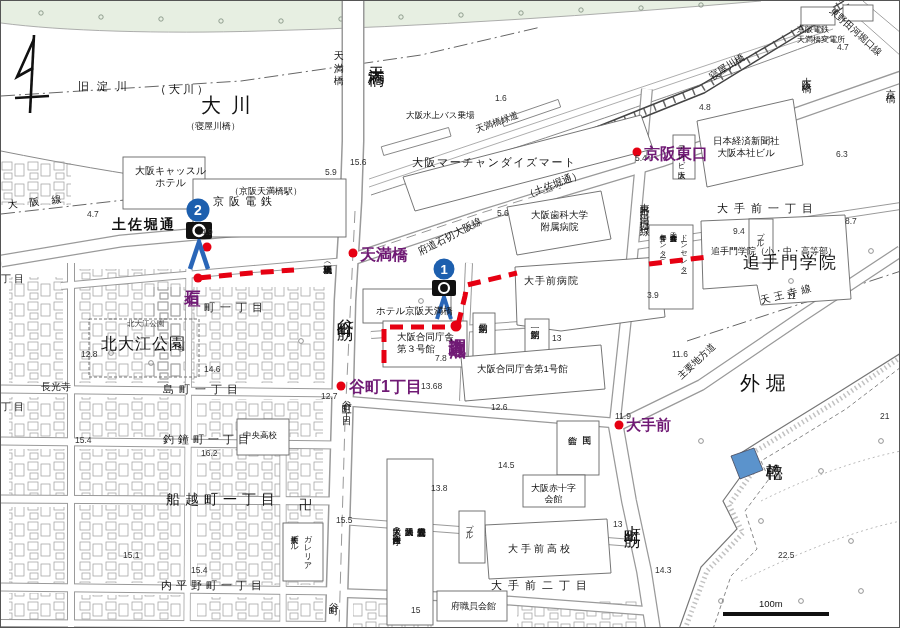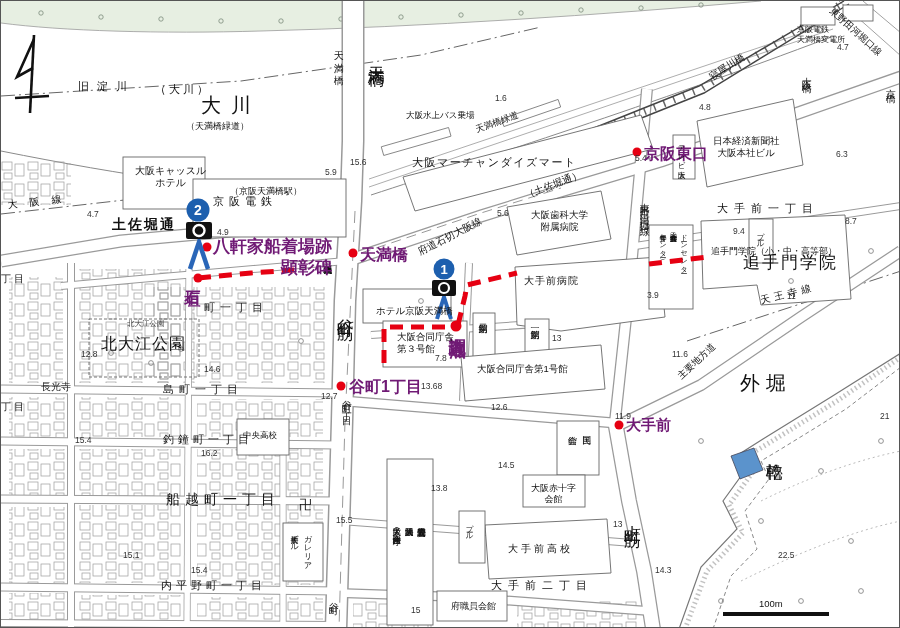--- a/index.html
+++ b/index.html
@@ -248,37 +248,35 @@
 <span class="lbl" style="left:706px;top:72px;font-size:10px;transform:rotate(-33deg);">寝屋川橋</span>
 
 <span class="lbl v" style="left:364px;top:52px;font-size:17px;letter-spacing:2px;">天満橋</span>
 <span class="lbl v" style="left:331px;top:42px;font-size:10px;letter-spacing:12px;">天満橋</span>
 <span class="lbl v" style="left:799px;top:68px;font-size:10px;letter-spacing:3px;">大阪橋</span>
 <span class="lbl v" style="left:883px;top:80px;font-size:10px;letter-spacing:4px;">京橋</span>
 
 <span class="lbl" style="left:111px;top:215px;font-size:14px;letter-spacing:2px;font-weight:bold;">土佐堀通</span>
 <span class="lbl" style="left:522px;top:189px;font-size:10px;transform:rotate(-21deg);">（土佐堀通）</span>
 <span class="lbl" style="left:415px;top:246px;font-size:10px;transform:rotate(-27deg);">府道石切大阪線</span>
-<span class="lbl" style="left:185px;top:120px;font-size:9px;">（天満橋緑道）</span>
+<span class="lbl" style="left:185px;top:120px;font-size:9px;">（寝屋川橋）</span>
 <span class="lbl" style="left:473px;top:124px;font-size:9px;transform:rotate(-20deg);">天満橋緑道</span>
 <span class="lbl v" style="left:333px;top:304px;font-size:17px;letter-spacing:3px;">谷町筋</span>
 <span class="lbl v" style="left:620px;top:511px;font-size:17px;letter-spacing:3px;">上町筋</span>
 <span class="lbl v" style="left:637px;top:194px;font-size:10px;letter-spacing:4px;">東野田河堀口線</span>
 <span class="lbl" style="left:834px;top:4px;font-size:9.5px;transform:rotate(42deg);">東野田河堀口線</span>
 <span class="lbl" style="left:674px;top:372px;font-size:9.5px;transform:rotate(-43deg);">主要地方道</span>
 <span class="lbl" style="left:758px;top:294px;font-size:10px;letter-spacing:4px;transform:rotate(-14deg);">天王寺線</span>
 <span class="lbl" style="left:6px;top:198px;font-size:10px;letter-spacing:12px;transform:rotate(-6deg);">大阪線</span>
 
 <span class="lbl" style="left:229px;top:185px;font-size:9px;">（京阪天満橋駅）</span>
 <span class="lbl v" style="left:322px;top:258px;font-size:8.5px;">（地下鉄天満橋駅）</span>
 
 <span class="lbl red" style="left:359px;top:244px;font-size:16px;">天満橋</span>
 <span class="lbl red" style="left:643px;top:143px;font-size:16px;">京阪東口</span>
-<span class="lbl red" style="left:212px;top:236px;font-size:17px;">八軒家船着場跡
-顕彰碑</span>
 <span class="lbl red v" style="left:182px;top:277px;font-size:16px;">石垣</span>
 <span class="lbl red v" style="left:445px;top:323px;font-size:17px;letter-spacing:1px;">調査地点</span>
 <span class="lbl red" style="left:348px;top:376px;font-size:16px;">谷町1丁目</span>
 <span class="lbl red" style="left:625px;top:415px;font-size:15px;">大手前</span>
 
 <span class="lbl" style="left:212px;top:194px;font-size:11px;letter-spacing:5px;">京阪電鉄</span>
 <span class="lbl" style="left:203px;top:300px;font-size:11px;letter-spacing:5px;">町一丁目</span>
 <span class="lbl" style="left:162px;top:382px;font-size:11px;letter-spacing:5px;">島町一丁目</span>
 <span class="lbl" style="left:162px;top:432px;font-size:11px;letter-spacing:4px;">釣鐘町一丁目</span>
 <span class="lbl" style="left:165px;top:490px;font-size:14px;letter-spacing:5px;">船越町一丁目</span>
@@ -339,21 +337,21 @@
 <span class="lbl" style="left:758px;top:597px;font-size:9.5px;">100m</span>
 
 <div>
       <span class="lbl num" style="left: 349px; top: 156px;">15.6</span>
       <span class="lbl num" style="left: 324px; top: 166px;">5.9</span>
       <span class="lbl num" style="left: 494px; top: 92px;">1.6</span>
       <span class="lbl num" style="left: 698px; top: 101px;">4.8</span>
       <span class="lbl num" style="left: 835px; top: 148px;">6.3</span>
       <span class="lbl num" style="left: 836px; top: 41px;">4.7</span>
       <span class="lbl num" style="left: 86px; top: 208px;">4.7</span>
-      <span class="lbl num" style="left: 216px; top: 226px;">4.9</span>
+      <span class="lbl num" style="left: 200px; top: 226px;">4.9</span>
       <span class="lbl num" style="left: 496px; top: 207px;">5.6</span>
       <span class="lbl num" style="left: 634px; top: 152px;">5.4</span>
       <span class="lbl num" style="left: 646px; top: 289px;">3.9</span>
       <span class="lbl num" style="left: 732px; top: 225px;">9.4</span>
       <span class="lbl num" style="left: 844px; top: 215px;">8.7</span>
       <span class="lbl num" style="left: 786px; top: 290px;">11</span>
       <span class="lbl num" style="left: 671px; top: 348px;">11.6</span>
       <span class="lbl num" style="left: 614px; top: 410px;">11.9</span>
       <span class="lbl num" style="left: 320px; top: 390px;">12.7</span>
       <span class="lbl num" style="left: 80px; top: 348px;">12.8</span>

